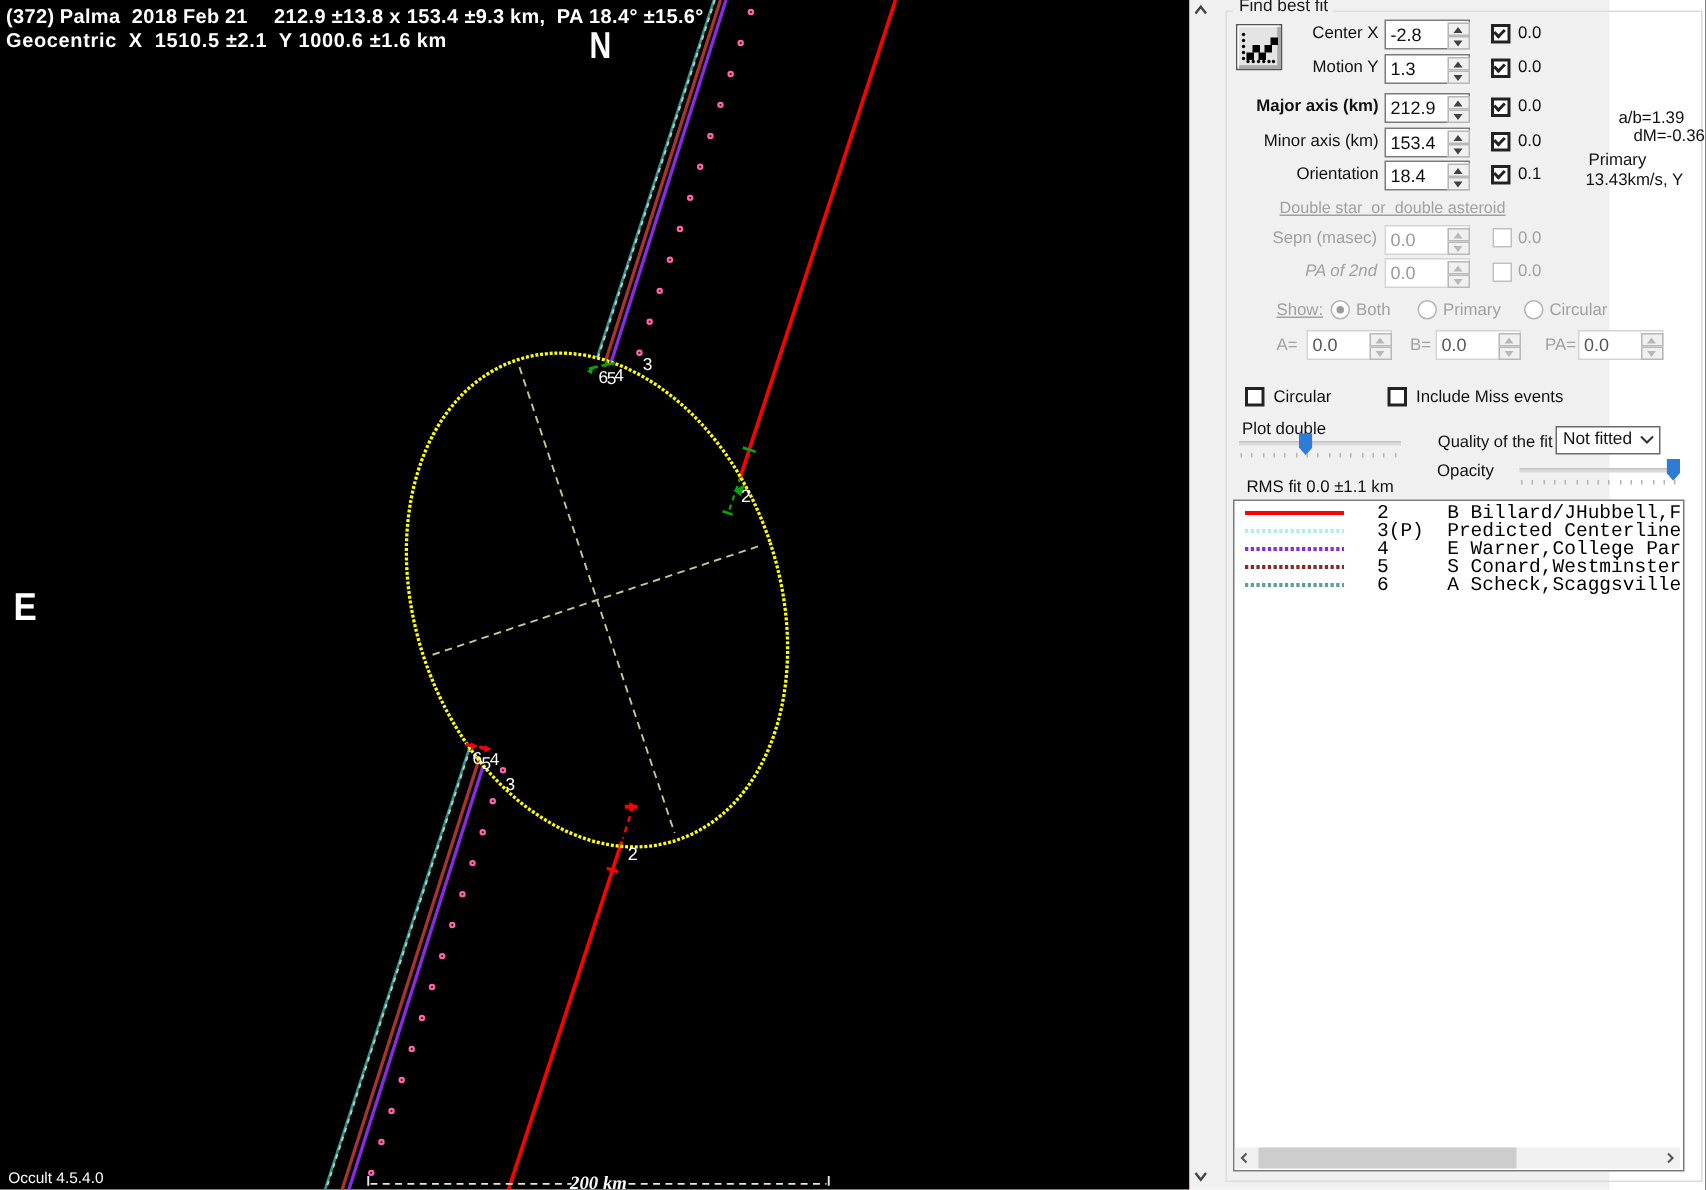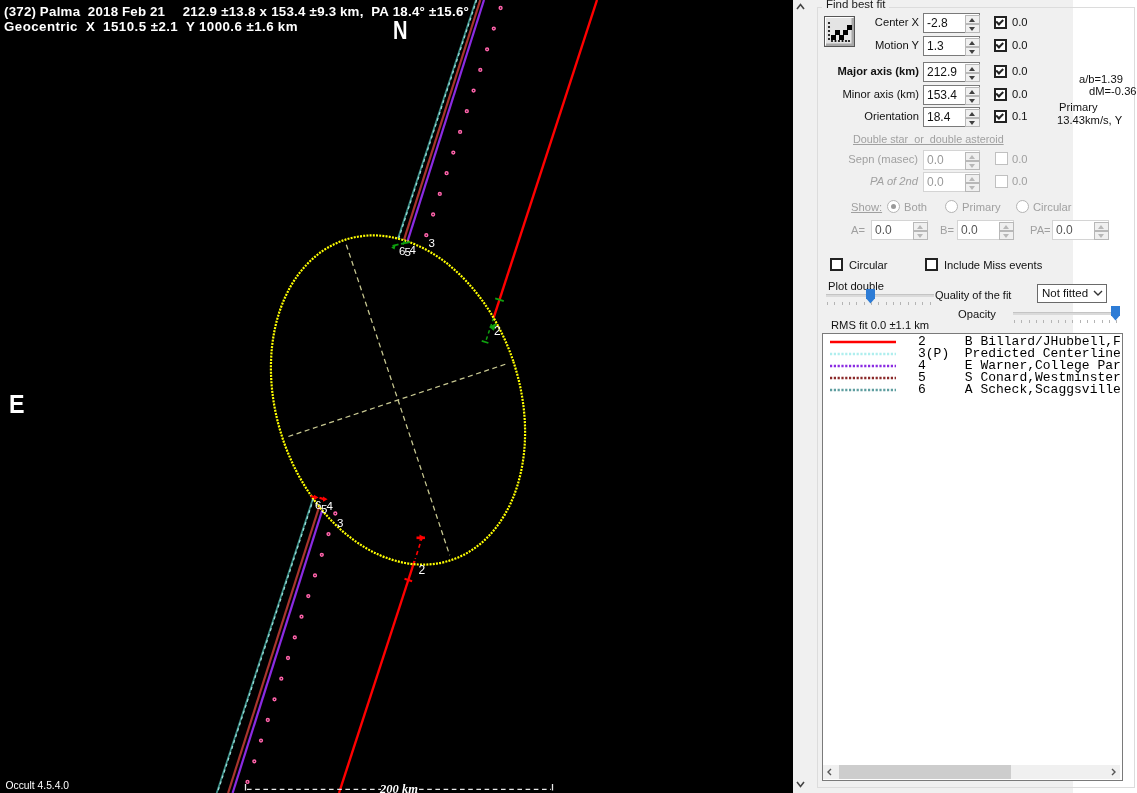--- a/index.html
+++ b/index.html
@@ -319,21 +319,21 @@
     <div class="abs" style="left:70.7px;top:301.5px;width:1px;height:3px;background:#b4b4b4;"></div>
     <div class="abs" style="left:78.0px;top:301.5px;width:1px;height:3px;background:#b4b4b4;"></div>
     <div class="abs" style="left:85.3px;top:301.5px;width:1px;height:3px;background:#b4b4b4;"></div>
     <div class="abs" style="left:92.6px;top:301.5px;width:1px;height:3px;background:#b4b4b4;"></div>
     <div class="abs" style="left:100.0px;top:301.5px;width:1px;height:3px;background:#b4b4b4;"></div>
     <div class="abs" style="left:107.3px;top:301.5px;width:1px;height:3px;background:#b4b4b4;"></div>
     <div class="abs" style="left:114.6px;top:301.5px;width:1px;height:3px;background:#b4b4b4;"></div>
     <div class="abs" style="left:122.0px;top:301.5px;width:1px;height:3px;background:#b4b4b4;"></div>
     <div class="abs" style="left:129.3px;top:301.5px;width:1px;height:3px;background:#b4b4b4;"></div>
     <div class="abs" style="left:136.6px;top:301.5px;width:1px;height:3px;background:#b4b4b4;"></div>
-<div class="lab" style="left:142px;width:100px;top:289px;text-align:left;font-size:11px;">Quality of the fit</div>
+<div class="lab" style="left:142px;width:100px;top:289px;text-align:right;font-size:11px;">Quality of the fit</div>
 <div class="abs" style="left:244px;top:284px;width:68px;height:17px;background:#fff;border:1px solid #6a6a6a;font-size:11.5px;color:#111;">
       <span style="position:absolute;left:4px;top:2px;">Not fitted</span>
       <svg style="position:absolute;right:3px;top:4px;" width="10" height="8">
         <polyline points="1,2 5,6 9,2" fill="none" stroke="#333" stroke-width="1.4"></polyline>
       </svg>
     </div>
 <div class="lab" style="left:165px;top:307.5px;">Opacity</div>
 <div class="track" style="left:220px;top:311.5px;width:107px;"></div>
 <div class="thumb" style="left:318px;top:305.5px;"></div>
 <div class="abs" style="left:221.0px;top:319.5px;width:1px;height:3px;background:#b4b4b4;"></div>

